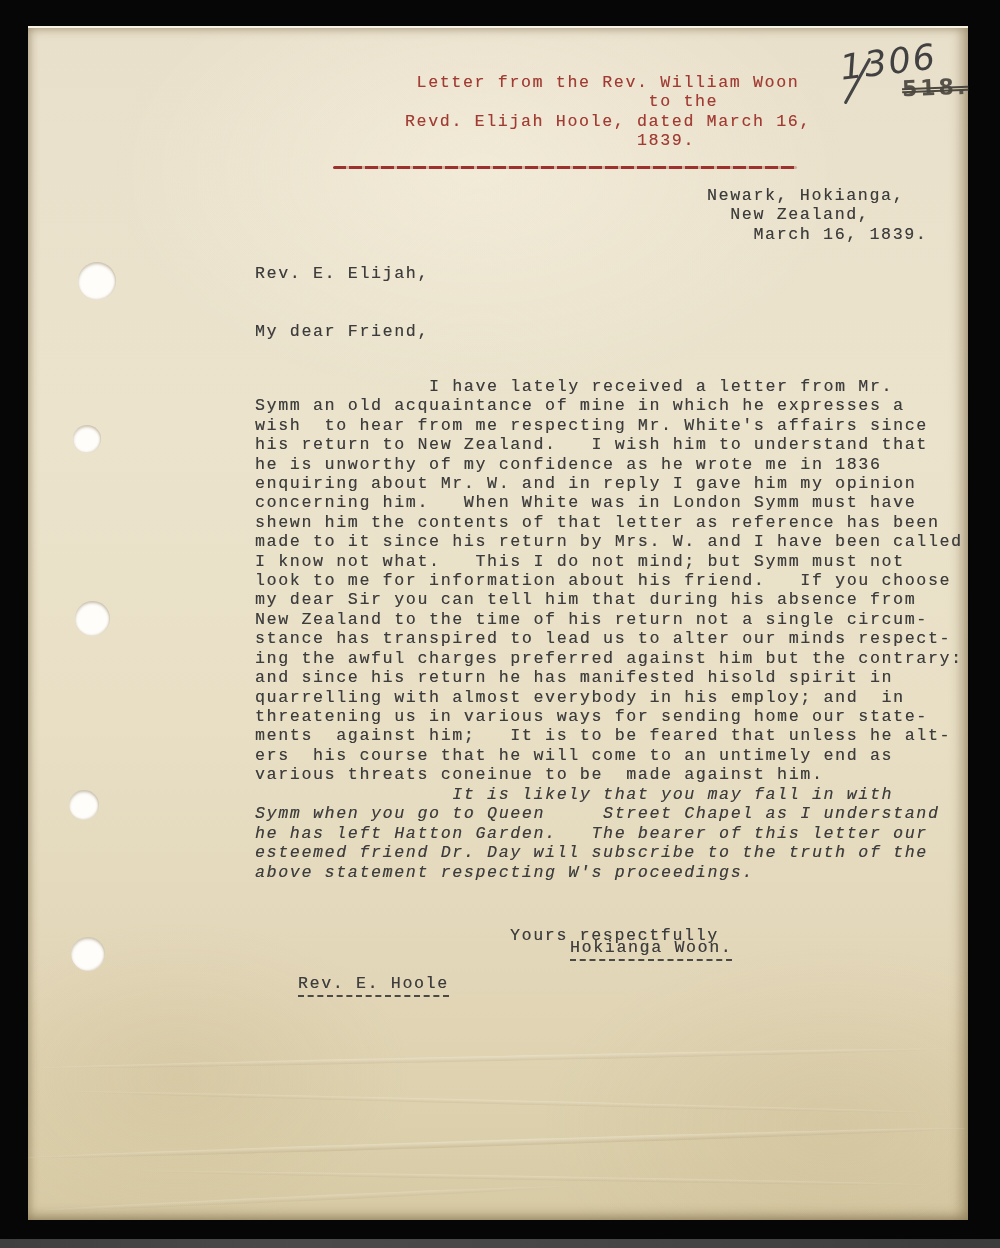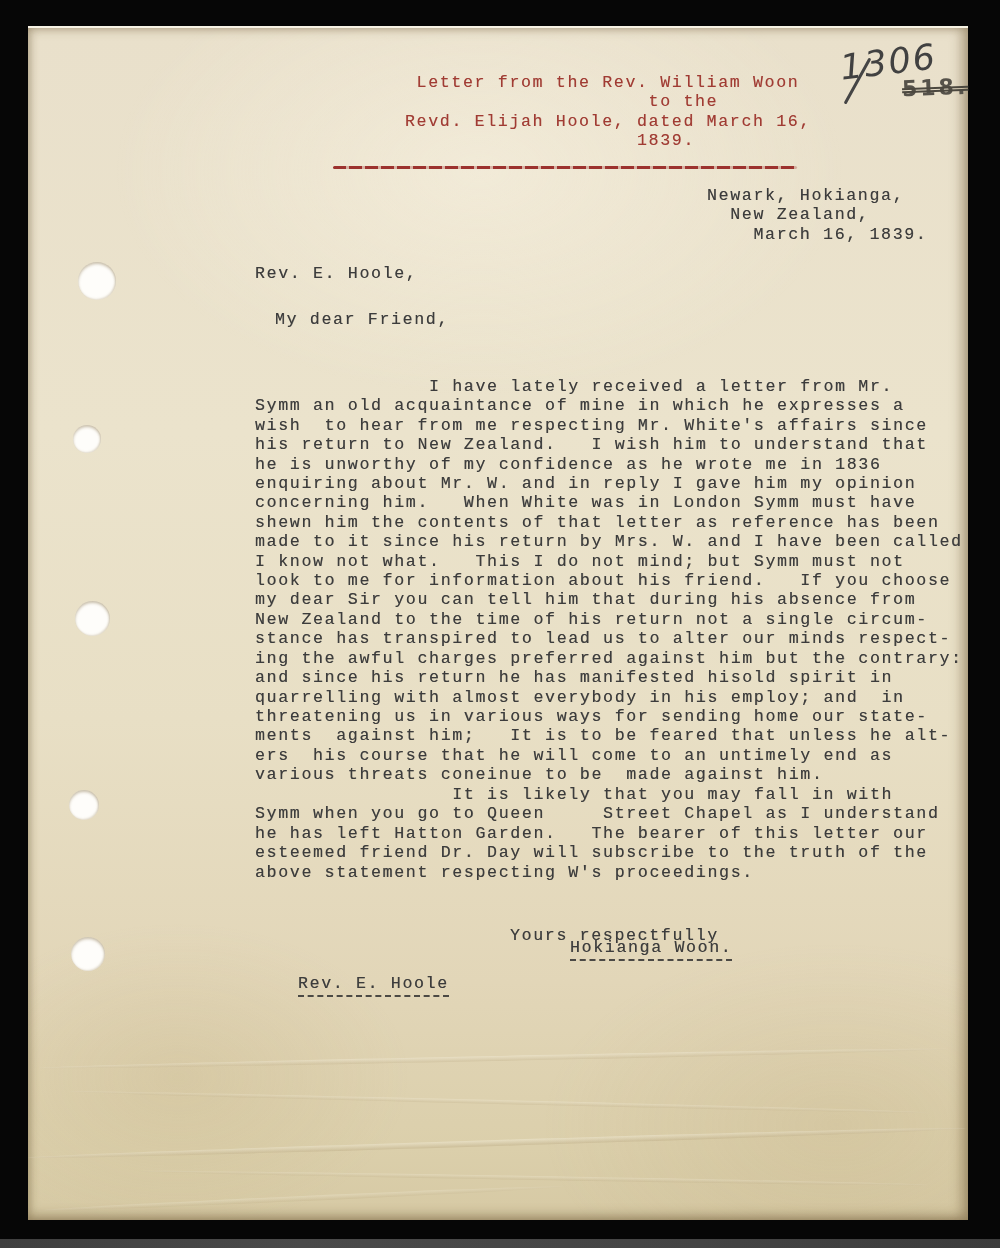--- a/index.html
+++ b/index.html
@@ -97,23 +97,23 @@
     <div class="type red" style="left:340px;top:45px;width:480px;text-align:center;">Letter from the Rev. William Woon
              to the
 Revd. Elijah Hoole, dated March 16,
           1839.</div>
     <div class="divider"></div>
 
     <div class="type" style="left:655px;top:158px;width:280px;margin-left:24px;">Newark, Hokianga,
   New Zealand,
     March 16, 1839.</div>
 
-    <div class="type" style="left:227px;top:236px;width:300px;">Rev. E. Hoole,</div>
+    <div class="type" style="left:227px;top:236px;width:300px;">Rev. E. Elijah,</div>
 
-    <div class="type" style="left:227px;top:282px;width:300px;margin-left:20px;">My dear Friend,</div>
+    <div class="type" style="left:227px;top:294px;width:300px;">My dear Friend,</div>
 
     <div class="type" style="left:227px;top:349px;width:730px;">               I have lately received a letter from Mr.
 Symm an old acquaintance of mine in which he expresses a
 wish  to hear from me respecting Mr. White's affairs since
 his return to New Zealand.   I wish him to understand that
 he is unworthy of my confidence as he wrote me in 1836
 enquiring about Mr. W. and in reply I gave him my opinion
 concerning him.   When White was in London Symm must have
 shewn him the contents of that letter as reference has been
 made to it since his return by Mrs. W. and I have been called
@@ -123,21 +123,21 @@
 New Zealand to the time of his return not a single circum-
 stance has transpired to lead us to alter our minds respect-
 ing the awful charges preferred against him but the contrary:
 and since his return he has manifested hisold spirit in
 quarrelling with almost everybody in his employ; and  in
 threatening us in various ways for sending home our state-
 ments  against him;   It is to be feared that unless he alt-
 ers  his course that he will come to an untimely end as
 various threats coneinue to be  made against him.</div>
 
-    <div class="type" style="left:227px;top:757px;width:730px;">                 It is likely that you may fall in with
+    <div class="type" style="left:227px;top:757px;width:730px;font-style:italic;">                 It is likely that you may fall in with
 Symm when you go to Queen     Street Chapel as I understand
 he has left Hatton Garden.   The bearer of this letter our
 esteemed friend Dr. Day will subscribe to the truth of the
 above statement respecting W's proceedings.</div>
 
     <div class="type" style="left:482px;top:898px;">Yours respectfully</div>
 
     <div class="type sig-underline" style="left:542px;top:910px;">Hokianga Woon.</div>
 
     <div class="type sig-underline" style="left:227px;top:946px;margin-left:43px;">Rev. E. Hoole</div>

